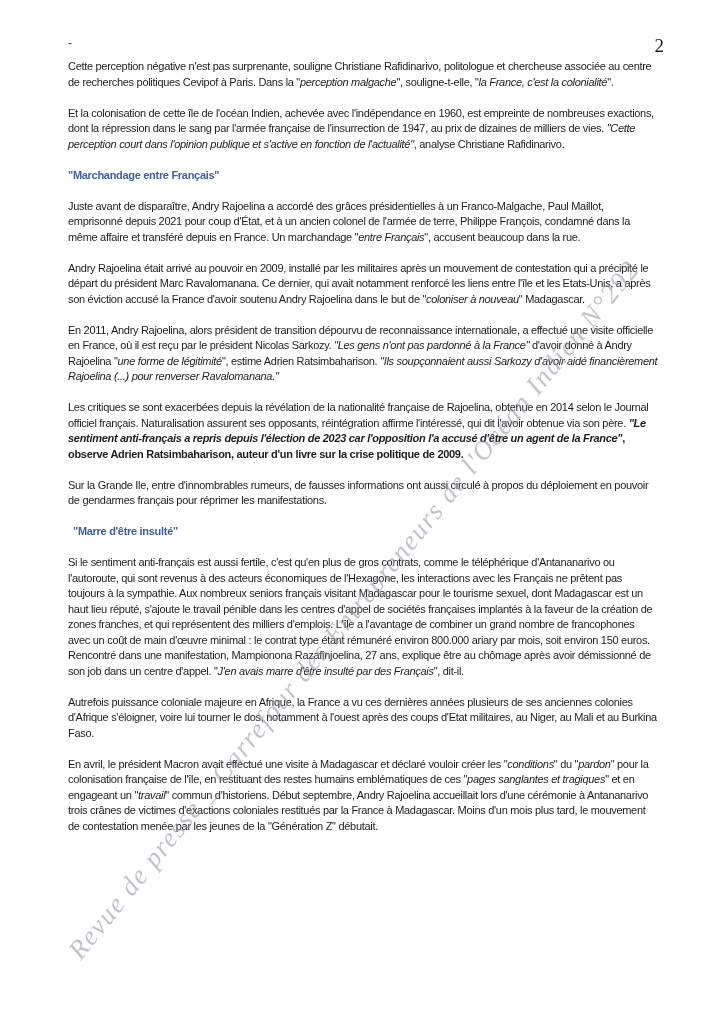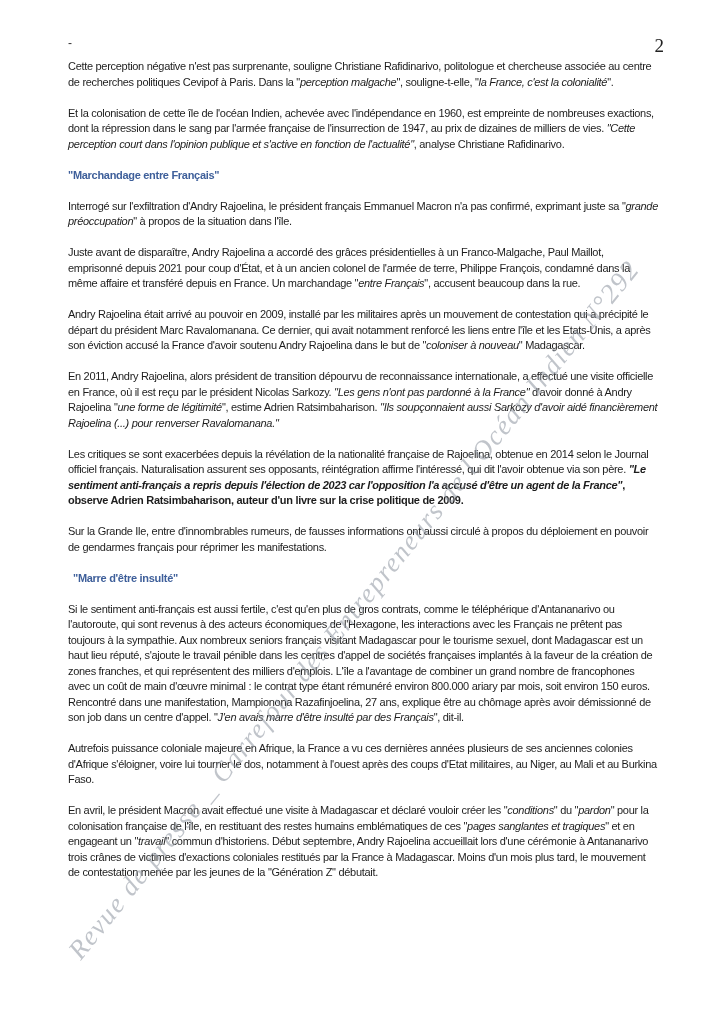--- a/index.html
+++ b/index.html
@@ -89,21 +89,20 @@
 
   <div class="header-row">
     <span class="header-dash">-</span>
     <span class="page-number">2</span>
   </div>
 
   <div class="content">
       <p class="para"><span class="run-r">Cette perception négative n'est pas surprenante, souligne Christiane Rafidinarivo, politologue et chercheuse associée au centre de recherches politiques Cevipof à Paris. Dans la "</span><span class="run-i">perception malgache</span><span class="run-r">", souligne-t-elle, "</span><span class="run-i">la France, c'est la colonialité</span><span class="run-r">".</span></p>
       <p class="para"><span class="run-r">Et la colonisation de cette île de l'océan Indien, achevée avec l'indépendance en 1960, est empreinte de nombreuses exactions, dont la répression dans le sang par l'armée française de l'insurrection de 1947, au prix de dizaines de milliers de vies. </span><span class="run-i">"Cette perception court dans l'opinion publique et s'active en fonction de l'actualité"</span><span class="run-r">, analyse Christiane Rafidinarivo.</span></p>
       <h3 class="heading"><span class="run-b">"Marchandage entre Français"</span></h3>
-      <p class="para"><span class="run-r">Interrogé sur l'exfiltration d'Andry Rajoelina, le président français Emmanuel Macron n'a pas confirmé, exprimant juste sa "</span><span class="run-i">grande préoccupation</span><span class="run-r">" à propos de la situation dans l'île.</span></p>
       <p class="para"><span class="run-r">Juste avant de disparaître, Andry Rajoelina a accordé des grâces présidentielles à un Franco-Malgache, Paul Maillot, emprisonné depuis 2021 pour coup d'État, et à un ancien colonel de l'armée de terre, Philippe François, condamné dans la même affaire et transféré depuis en France. Un marchandage "</span><span class="run-i">entre Français</span><span class="run-r">", accusent beaucoup dans la rue.</span></p>
       <p class="para"><span class="run-r">Andry Rajoelina était arrivé au pouvoir en 2009, installé par les militaires après un mouvement de contestation qui a précipité le départ du président Marc Ravalomanana. Ce dernier, qui avait notamment renforcé les liens entre l'île et les Etats-Unis, a après son éviction accusé la France d'avoir soutenu Andry Rajoelina dans le but de "</span><span class="run-i">coloniser à nouveau</span><span class="run-r">" Madagascar.</span></p>
       <p class="para"><span class="run-r">En 2011, Andry Rajoelina, alors président de transition dépourvu de reconnaissance internationale, a effectué une visite officielle en France, où il est reçu par le président Nicolas Sarkozy. </span><span class="run-i">"Les gens n'ont pas pardonné à la France"</span><span class="run-r"> d'avoir donné à Andry Rajoelina "</span><span class="run-i">une forme de légitimité</span><span class="run-r">", estime Adrien Ratsimbaharison. </span><span class="run-i">"Ils soupçonnaient aussi Sarkozy d'avoir aidé financièrement Rajoelina (...) pour renverser Ravalomanana."</span></p>
       <p class="para"><span class="run-r">Les critiques se sont exacerbées depuis la révélation de la nationalité française de Rajoelina, obtenue en 2014 selon le Journal officiel français. Naturalisation assurent ses opposants, réintégration affirme l'intéressé, qui dit l'avoir obtenue via son père. </span><span class="run-bi">"Le sentiment anti-français a repris depuis l'élection de 2023 car l'opposition l'a accusé d'être un agent de la France"</span><span class="run-b">, observe Adrien Ratsimbaharison, auteur d'un livre sur la crise politique de 2009.</span></p>
       <p class="para"><span class="run-r">Sur la Grande Ile, entre d'innombrables rumeurs, de fausses informations ont aussi circulé à propos du déploiement en pouvoir de gendarmes français pour réprimer les manifestations.</span></p>
       <h3 class="heading indent"><span class="run-b">"Marre d'être insulté"</span></h3>
       <p class="para"><span class="run-r">Si le sentiment anti-français est aussi fertile, c'est qu'en plus de gros contrats, comme le téléphérique d'Antananarivo ou l'autoroute, qui sont revenus à des acteurs économiques de l'Hexagone, les interactions avec les Français ne prêtent pas toujours à la sympathie. Aux nombreux seniors français visitant Madagascar pour le tourisme sexuel, dont Madagascar est un haut lieu réputé, s'ajoute le travail pénible dans les centres d'appel de sociétés françaises implantés à la faveur de la création de zones franches, et qui représentent des milliers d'emplois. L'île a l'avantage de combiner un grand nombre de francophones avec un coût de main d'œuvre minimal : le contrat type étant rémunéré environ 800.000 ariary par mois, soit environ 150 euros. Rencontré dans une manifestation, Mampionona Razafinjoelina, 27 ans, explique être au chômage après avoir démissionné de son job dans un centre d'appel. "</span><span class="run-i">J'en avais marre d'être insulté par des Français</span><span class="run-r">", dit-il.</span></p>
       <p class="para"><span class="run-r">Autrefois puissance coloniale majeure en Afrique, la France a vu ces dernières années plusieurs de ses anciennes colonies d'Afrique s'éloigner, voire lui tourner le dos, notamment à l'ouest après des coups d'Etat militaires, au Niger, au Mali et au Burkina Faso.</span></p>
       <p class="para"><span class="run-r">En avril, le président Macron avait effectué une visite à Madagascar et déclaré vouloir créer les "</span><span class="run-i">conditions</span><span class="run-r">" du "</span><span class="run-i">pardon</span><span class="run-r">" pour la colonisation française de l'île, en restituant des restes humains emblématiques de ces "</span><span class="run-i">pages sanglantes et tragiques</span><span class="run-r">" et en engageant un "</span><span class="run-i">travail</span><span class="run-r">" commun d'historiens. Début septembre, Andry Rajoelina accueillait lors d'une cérémonie à Antananarivo trois crânes de victimes d'exactions coloniales restitués par la France à Madagascar. Moins d'un mois plus tard, le mouvement de contestation menée par les jeunes de la "Génération Z" débutait.</span></p>
     </div>

